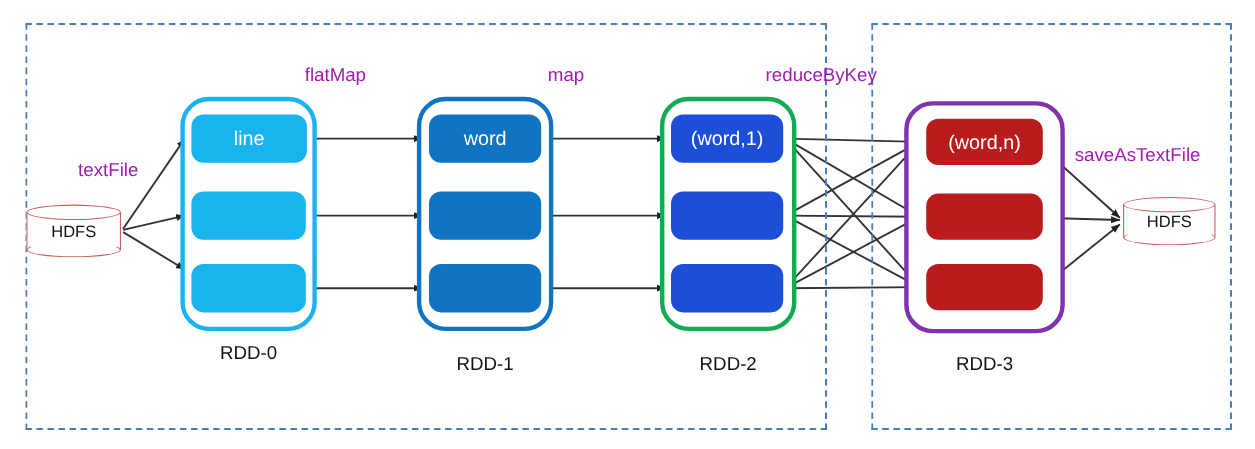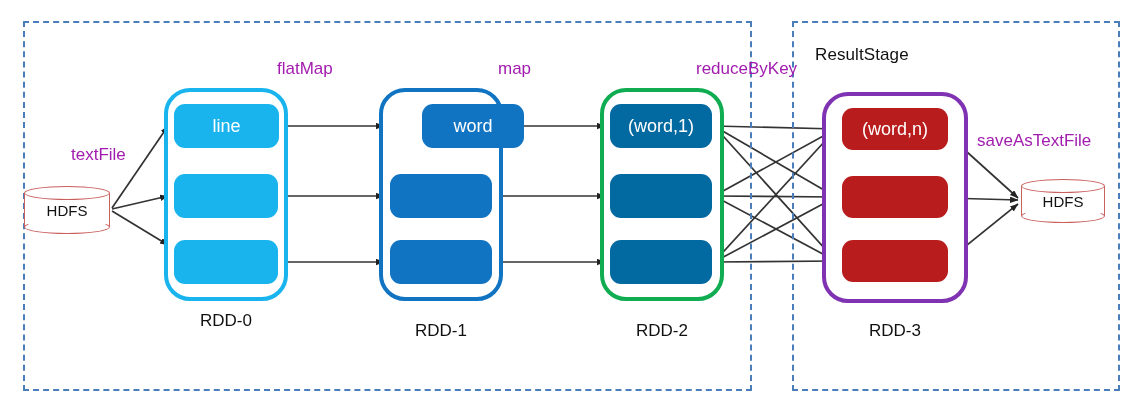--- a/index.html
+++ b/index.html
@@ -61,21 +61,21 @@
     border-radius: 11px;
     display: flex;
     align-items: center;
     justify-content: center;
     color: #ffffff;
     font-size: 18px;
     white-space: nowrap;
   }
   .p0 { background: #19B4EE; }
   .p1 { background: #1074C2; }
-  .p2 { background: #0369a1; }
+  .p2 { background: #1d4ed8; }
   .p3 { background: #b91c1c; }
 
   
   .rdd-caption {
     position: absolute;
     color: #111111;
     font-size: 17px;
     white-space: nowrap;
     text-align: center;
   }
@@ -161,36 +161,35 @@
         <line x1="714" y1="262" x2="836" y2="261" stroke="#333333" stroke-width="1.7" marker-end="url(#arrow)"></line>
         <line x1="946" y1="133" x2="1018" y2="198" stroke="#333333" stroke-width="1.7" marker-end="url(#arrow)"></line>
         <line x1="946" y1="198" x2="1018" y2="200" stroke="#333333" stroke-width="1.7" marker-end="url(#arrow)"></line>
         <line x1="946" y1="262" x2="1018" y2="204" stroke="#333333" stroke-width="1.7" marker-end="url(#arrow)"></line>
       </g>
   </svg>
 
   <div class="stage-frame" id="frame0" style="left: 23px; top: 21px; width: 729px; height: 370px;"></div>
   <div class="stage-frame" id="frame1" style="left: 792px; top: 21px; width: 328px; height: 370px;"></div>
 
-  <div class="stage-label" id="stagelabel1" style="left: 815px; top: 45px;">ResultStage</div>
 
   <div id="rdd-layer">
       <div class="rdd-container rdd-c0" style="left: 164px; top: 88px; width: 124px; height: 213px;"></div>
       <div class="part p0" style="left: 174px; top: 104px; width: 105px; height: 44px;">
         <span>line</span>
       </div>
       <div class="part p0" style="left: 174px; top: 174px; width: 104px; height: 44px;">
         <span></span>
       </div>
       <div class="part p0" style="left: 174px; top: 240px; width: 104px; height: 44px;">
         <span></span>
       </div>
       <div class="rdd-caption" style="left: 164px; top: 311px; width: 124px;">RDD-0</div>
       <div class="rdd-container rdd-c1" style="left: 379px; top: 88px; width: 124px; height: 213px;"></div>
-      <div class="part p1" style="left: 390px; top: 104px; width: 102px; height: 44px; margin-left: 32px;">
+      <div class="part p1" style="left: 390px; top: 104px; width: 102px; height: 44px;">
         <span>word</span>
       </div>
       <div class="part p1" style="left: 390px; top: 174px; width: 102px; height: 44px;">
         <span></span>
       </div>
       <div class="part p1" style="left: 390px; top: 240px; width: 102px; height: 44px;">
         <span></span>
       </div>
       <div class="rdd-caption" style="left: 379px; top: 321px; width: 124px;">RDD-1</div>
       <div class="rdd-container rdd-c2" style="left: 600px; top: 88px; width: 124px; height: 213px;"></div>

